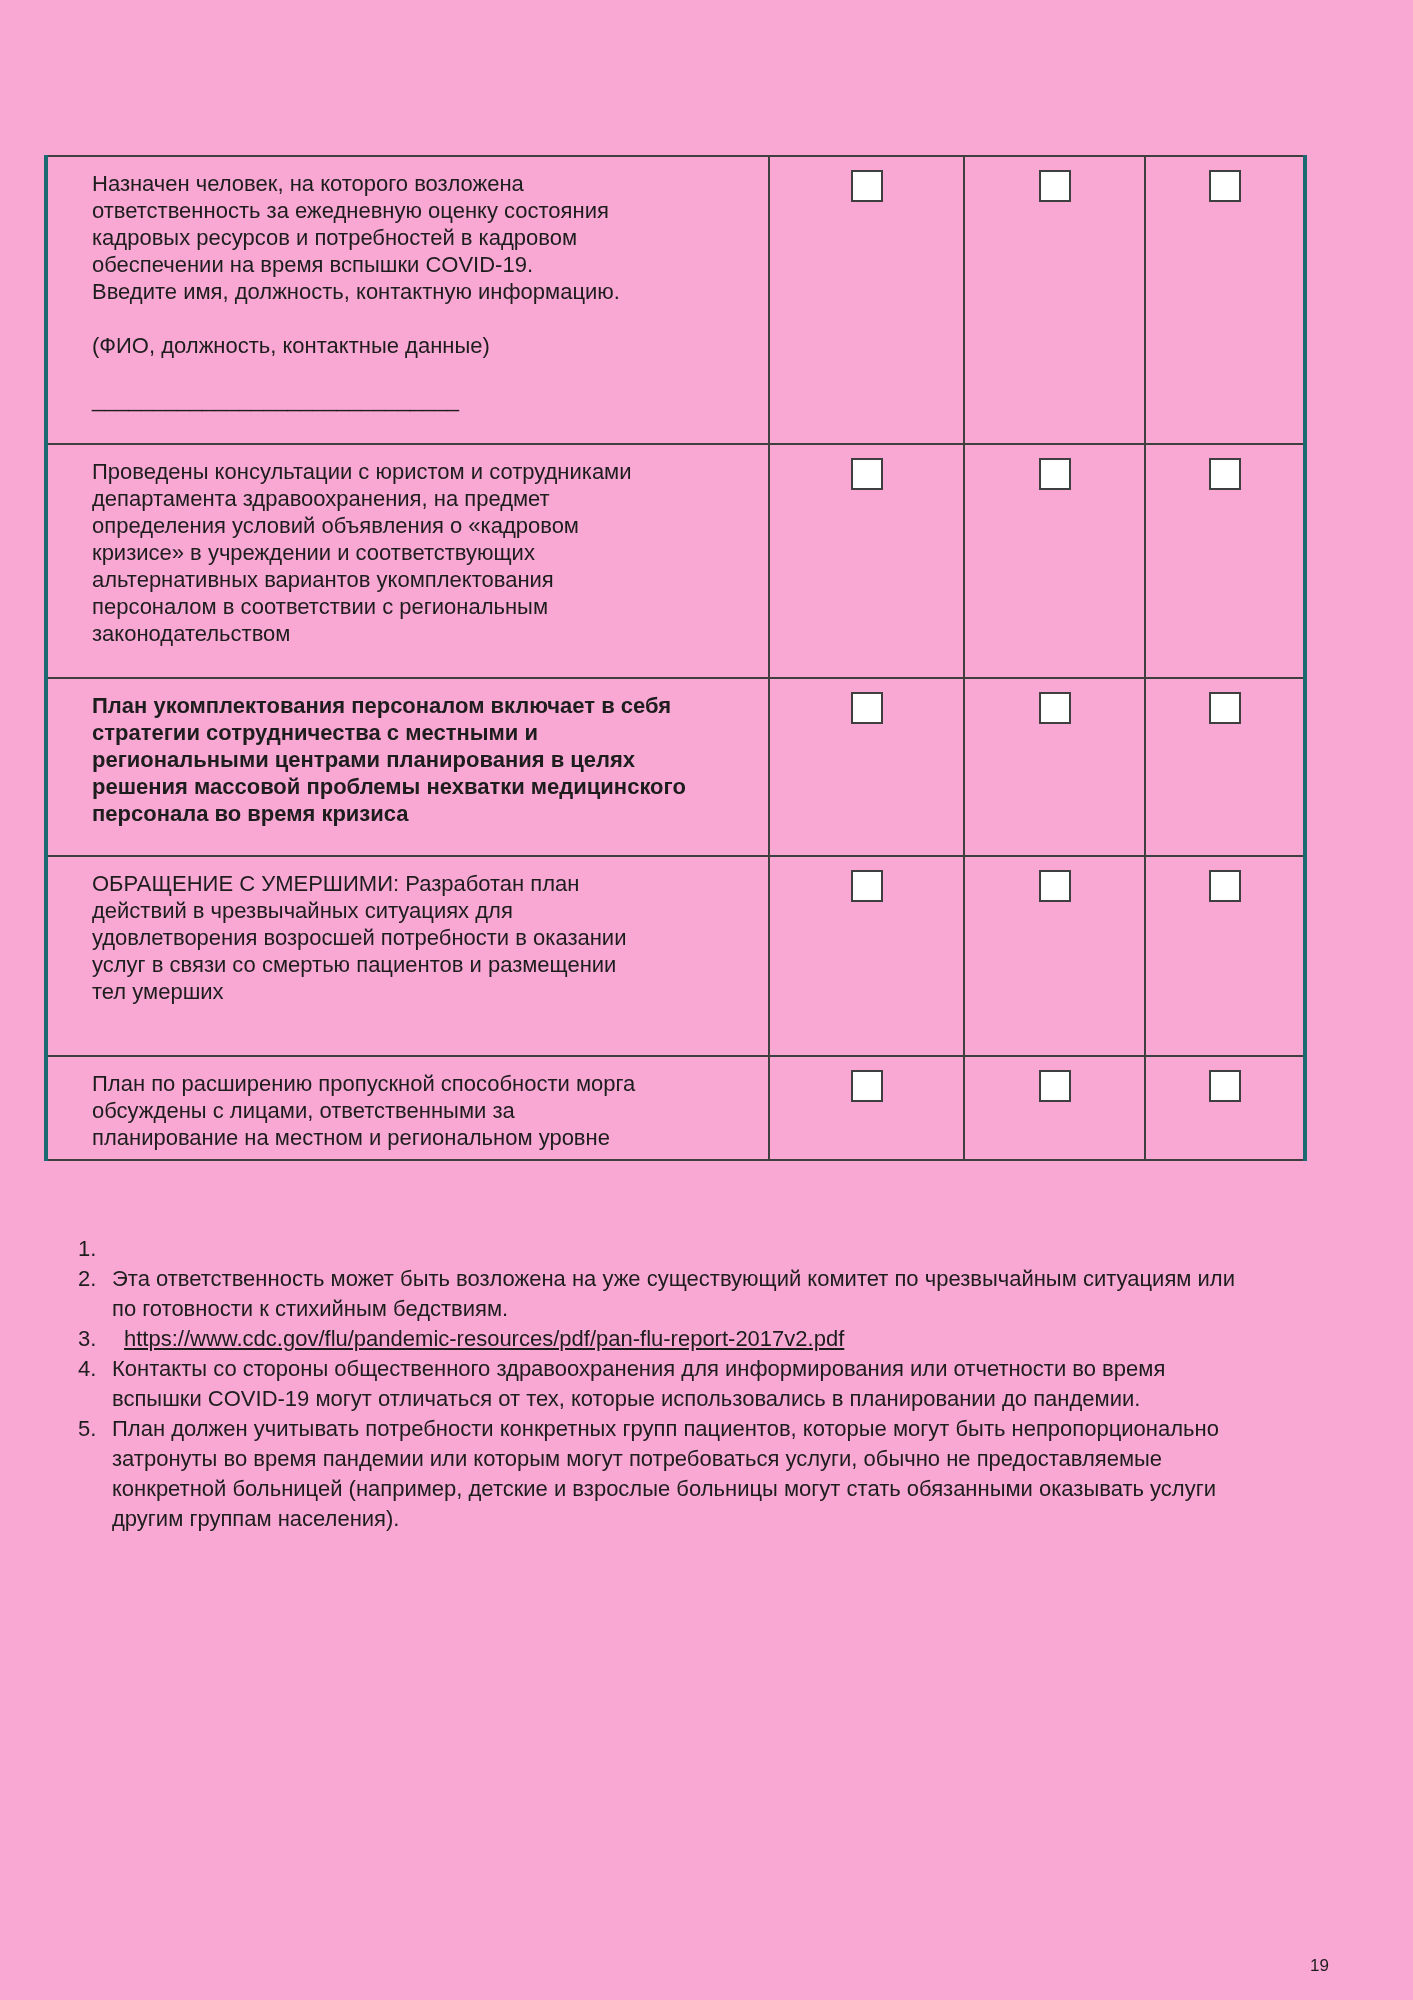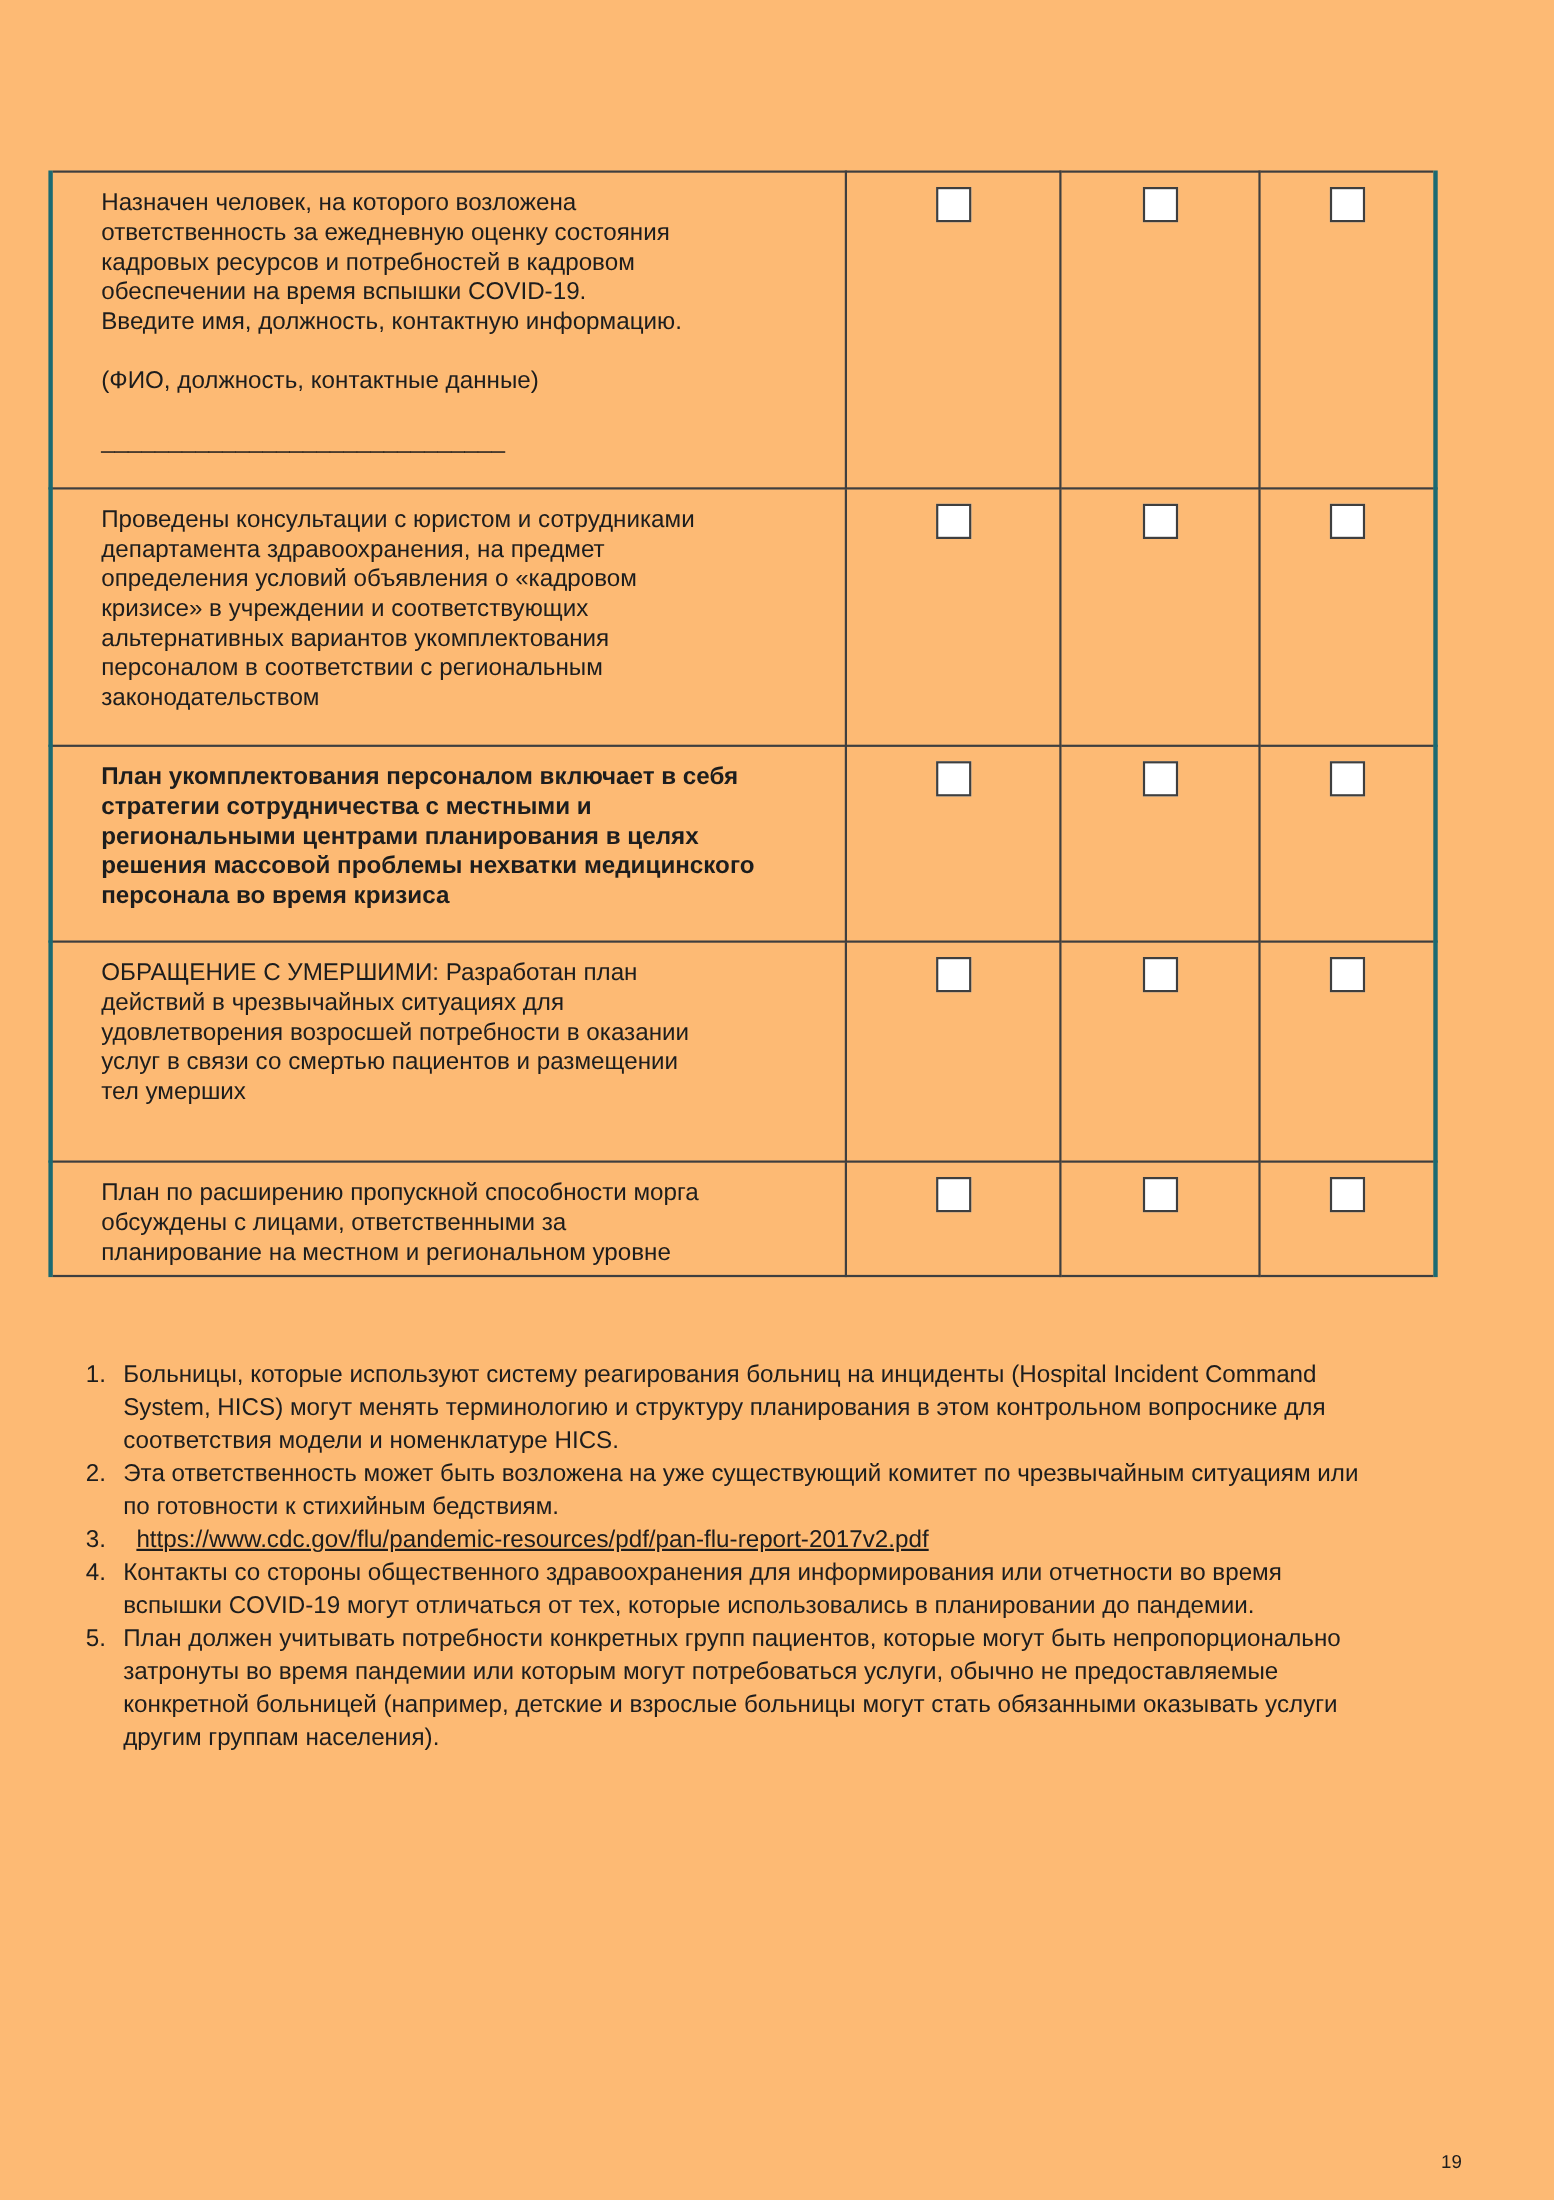--- a/index.html
+++ b/index.html
@@ -1,20 +1,20 @@
 <!DOCTYPE html>
 <html><head>
 <meta charset="utf-8">
 <style>
   html, body { margin: 0; padding: 0; background: #ffffff; }
   .page {
     position: relative;
     width: 1413px;
     height: 2000px;
-    background: #fdba74;
+    background: #f9a8d4;
     font-family: "Liberation Sans", sans-serif;
     color: #1d1d1d;
     overflow: hidden;
   }
 
   
   table.doc-table {
     position: absolute;
     left: 44px;
     top: 155px;
@@ -139,23 +139,20 @@
           <td class="cell-check"><span class="checkbox"></span></td>
           <td class="cell-check"><span class="checkbox"></span></td>
           <td class="cell-check"><span class="checkbox"></span></td>
         </tr>
       </tbody>
   </table>
 
   <div class="footnotes" id="footnotes">
       <div class="footnote">
         <span class="fn-num">1.</span>
-        <span class="fn-text">Больницы, которые используют систему реагирования больниц на инциденты (Hospital Incident Command
-System, HICS) могут менять терминологию и структуру планирования в этом контрольном вопроснике для
-соответствия модели и номенклатуре HICS.</span>
       </div>
       <div class="footnote">
         <span class="fn-num">2.</span>
         <span class="fn-text">Эта ответственность может быть возложена на уже существующий комитет по чрезвычайным ситуациям или
 по готовности к стихийным бедствиям.</span>
       </div>
       <div class="footnote">
         <span class="fn-num">3.</span>
         <span class="fn-text fn-link">https://www.cdc.gov/flu/pandemic-resources/pdf/pan-flu-report-2017v2.pdf</span>
       </div>

